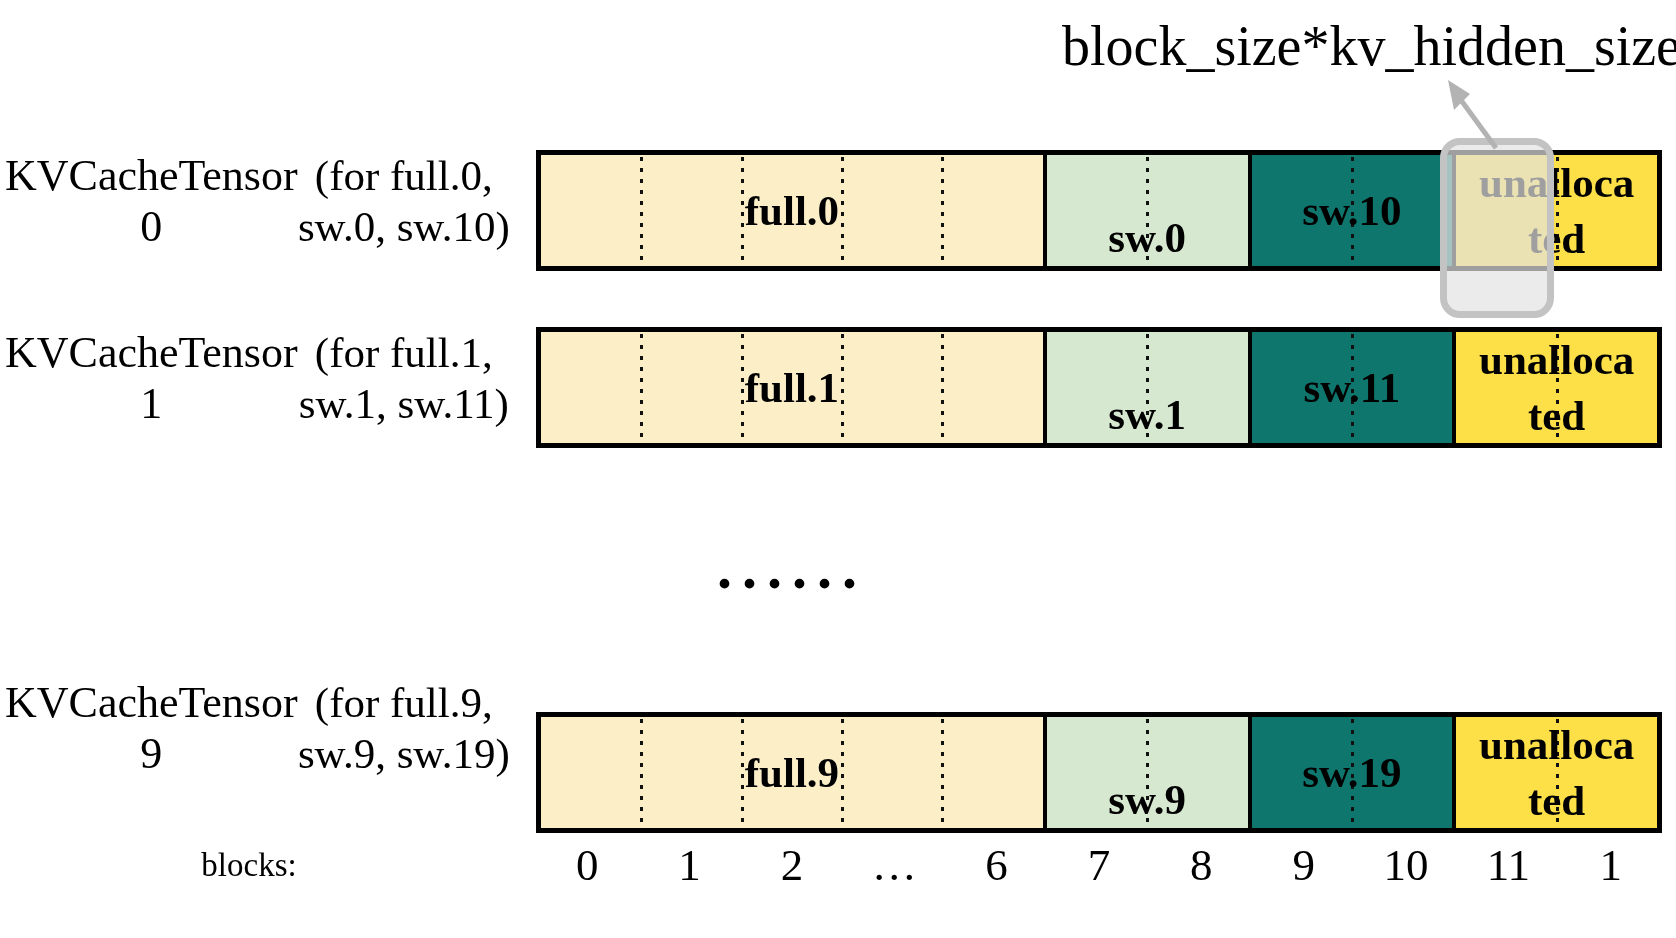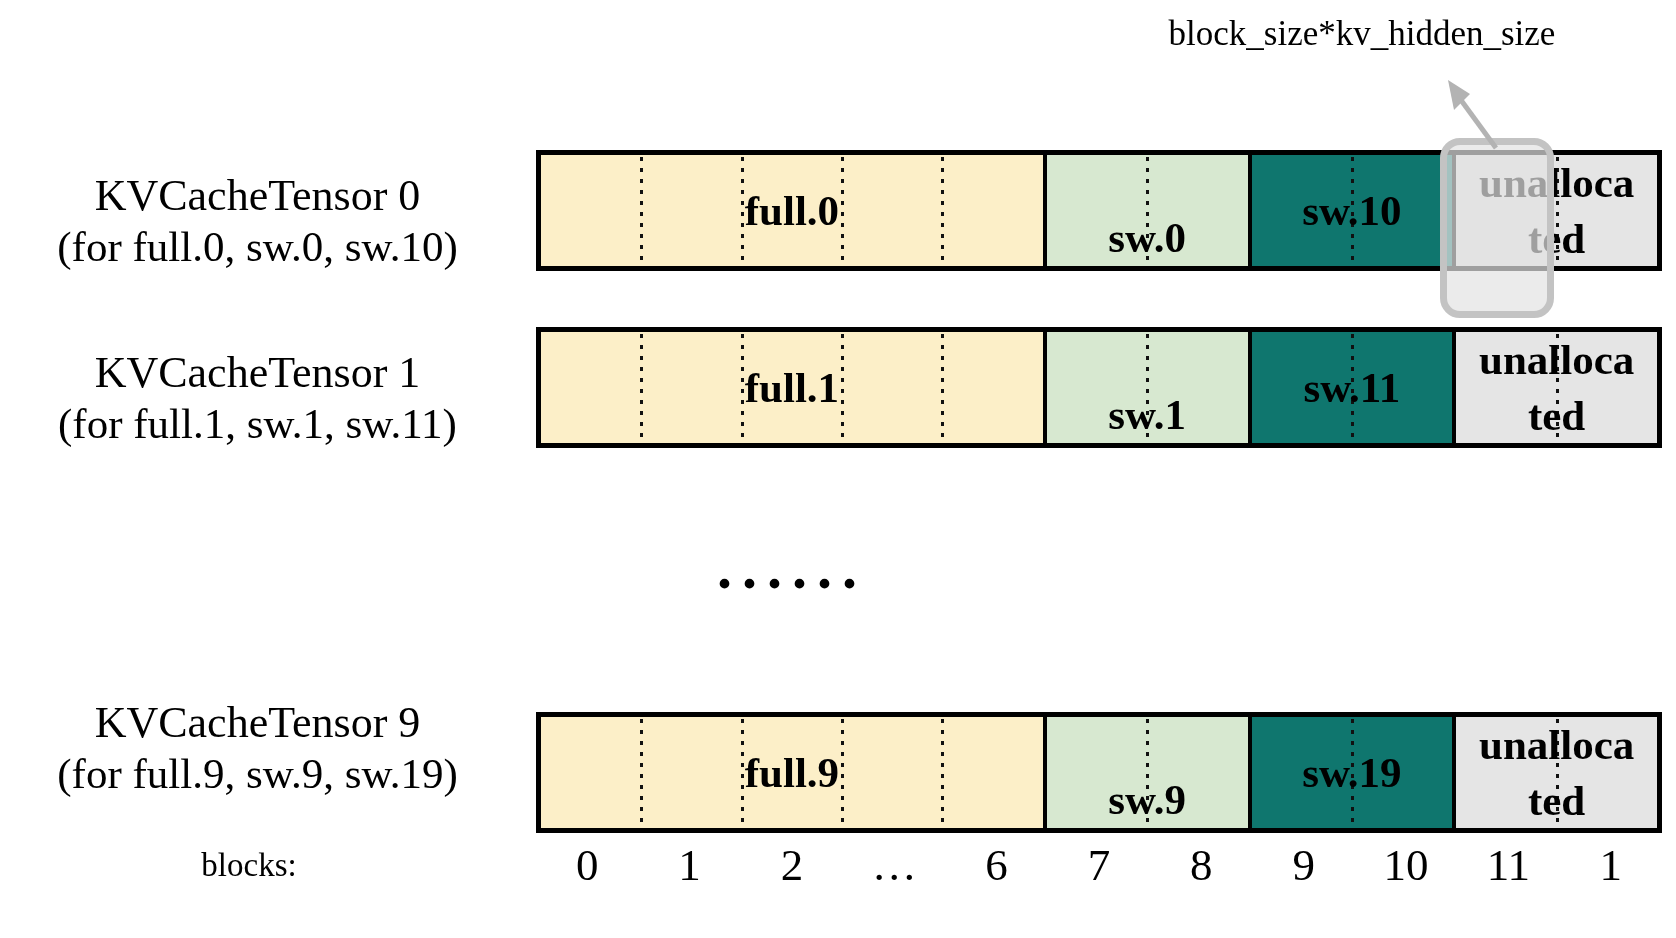--- a/index.html
+++ b/index.html
@@ -9,47 +9,47 @@
     background:#ffffff;
     font-family:"Liberation Serif","DejaVu Serif",serif;
     color:#000;
     overflow:hidden;
   }
   
   .annotation{
     position:absolute;
     left:1062px;top:14px;width:600px;
     text-align:center;
-    font-size:35px;
+    font-size:56px;
     white-space:nowrap;
     z-index:7;
   }
   .arrow-svg{position:absolute;left:1408px;top:58px;width:130px;height:110px;z-index:7;}
   
   .row-label{
     position:absolute;left:5px;width:505px;height:141px;
-    display:flex;flex-direction:column;justify-content:center;
+    display:flex;flex-direction:row;justify-content:center;
     text-align:center;
   }
   .row-label .title{font-size:44px;line-height:51px;}
   .row-label .subtitle{font-size:43px;line-height:51px;}
   .bar{
     position:absolute;left:536px;width:1126px;height:121px;
     border:5px solid #000;
     box-sizing:border-box;
     display:flex;
     background:#fff;
     z-index:1;
   }
   .seg{position:relative;display:flex;align-items:center;justify-content:center;box-sizing:border-box;}
   .seg + .seg{border-left:4px solid #000;}
   .seg-full{flex:5;background:#FCEFC8;}
   .seg-swlow{flex:2;background:#D7E8D0;align-items:flex-end;}
   .seg-swhigh{flex:2;background:#0f766e;}
-  .seg-unalloc{flex:2;background:#e5e5e5;}
+  .seg-unalloc{flex:2;background:#fde047;}
   .cells{position:absolute;inset:0;display:flex;}
   .cell{flex:1;position:relative;}
   .cell:not(:last-child)::after{
     content:"";position:absolute;right:-2px;top:2px;bottom:2px;width:3px;
     background:repeating-linear-gradient(to bottom,#111 0 4px,transparent 4px 11px);
   }
   .seg-label{
     position:relative;z-index:2;
     font-weight:bold;font-size:43px;line-height:56px;
     text-align:center;white-space:pre-line;

